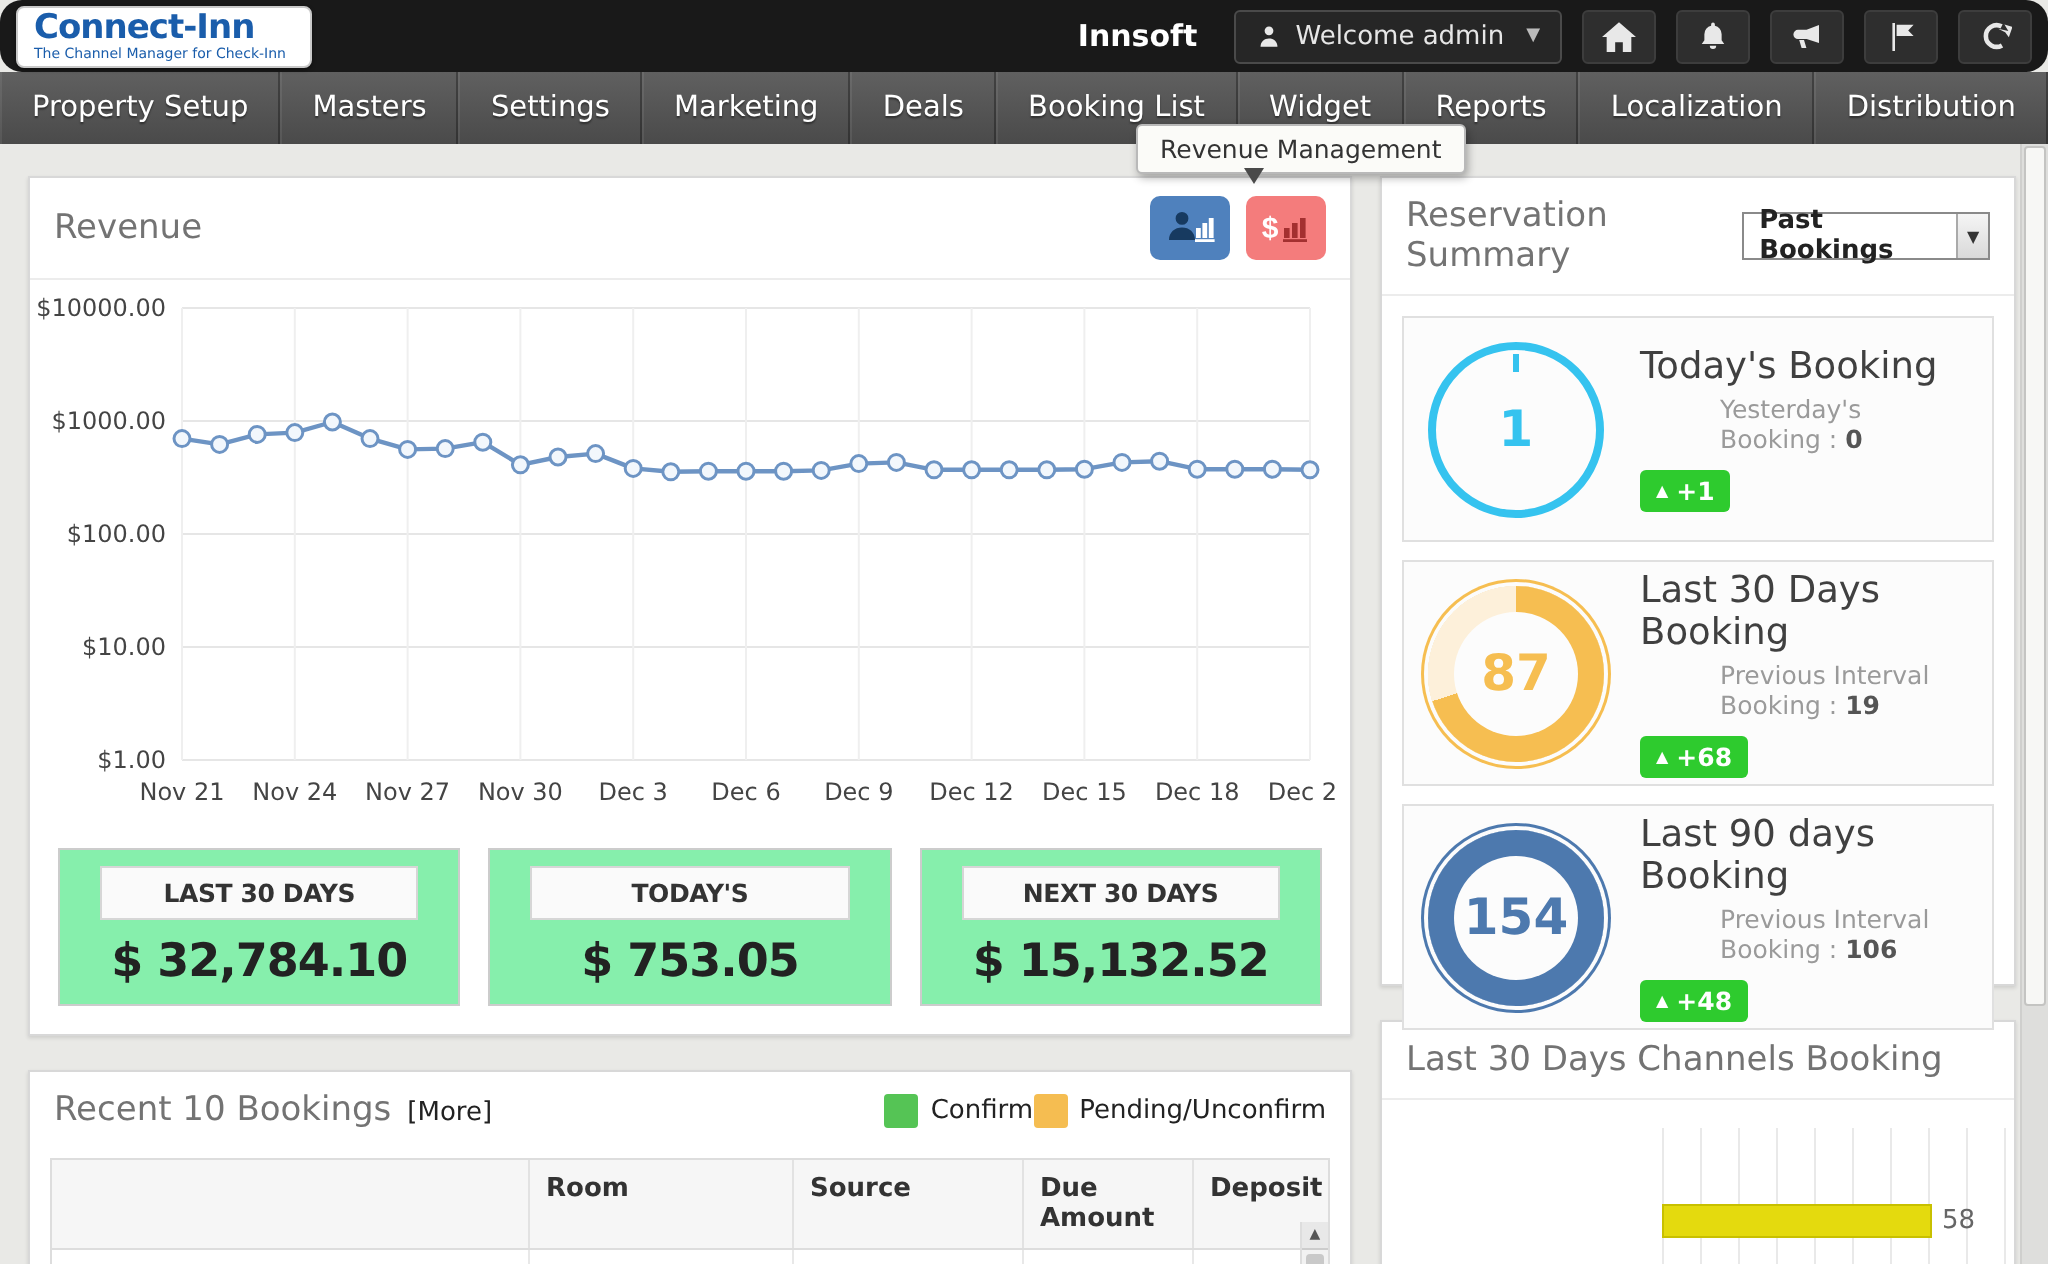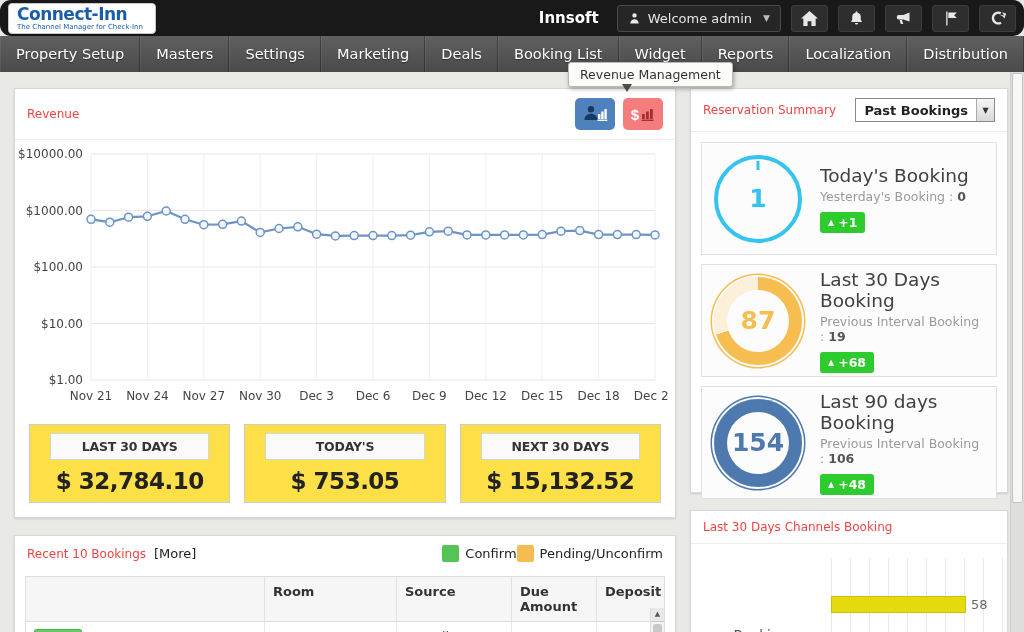--- a/index.html
+++ b/index.html
@@ -23,48 +23,48 @@
   .nav-item { flex:1 1 auto; display:flex; align-items:center; justify-content:center; color:#fff; font-size:14.5px; text-shadow:0 1px 1px rgba(0,0,0,.45); border-right:1px solid rgba(0,0,0,.3); border-left:1px solid rgba(255,255,255,.07); cursor:pointer; white-space:nowrap; padding:0 14px; }
   .tooltip { position:absolute; left:568px; top:62px; z-index:40; background:#fbfbf8; border:1px solid #b9b9b9; border-radius:3px; padding:4px 11px; font-size:12.5px; color:#333; box-shadow:1px 2px 4px rgba(0,0,0,.3); white-space:nowrap; }
   .cursor-tri { position:absolute; left:622px; top:84px; z-index:41; width:0; height:0; border-left:5px solid transparent; border-right:5px solid transparent; border-top:8px solid #4a4a4a; }
 
   
   .content { display:flex; gap:14px; padding:16px 16px 0 14px; align-items:flex-start; }
   .col-left { width:662px; flex:none; }
   .col-right { width:318px; flex:none; }
   .panel { background:#fff; border:1px solid #d8d8d8; box-shadow:0 1px 2px rgba(0,0,0,.12); }
   .panel-head { display:flex; align-items:center; justify-content:space-between; padding:9px 12px; border-bottom:1px solid #ececec; }
-  .panel-title { font-size:12px; color:#ef4444; }
+  .panel-title { font-size:17px; color:#737373; }
 
   
   .rev-btns { display:flex; gap:8px; }
   .chart-btn { width:40px; height:32px; border-radius:5px; border:none; display:flex; align-items:center; justify-content:center; gap:2px; cursor:pointer; }
   .chart-btn.blue { background:#4f81bd; }
   .chart-btn.red { background:#f47c7c; }
   .chart-btn .dollar { color:#fff; font-weight:bold; font-size:15px; line-height:1; }
   #revenue-chart text { font-size:12px; fill:#444; }
   .stats-row { display:flex; gap:14px; padding:6px 14px 14px; }
-  .stat-box { flex:1; border:1px solid #ccc; background:#fde047; padding:8px 20px 4px; }
+  .stat-box { flex:1; border:1px solid #ccc; background:#86efac; padding:8px 20px 4px; }
   .stat-label { border:1px solid #d6d6d6; background:#fafafa; text-align:center; font-size:12.5px; font-weight:bold; color:#333; padding:5px 0; letter-spacing:-0.2px; }
   .stat-value { text-align:center; font-size:23px; font-weight:bold; color:#222; padding:8px 0 4px; letter-spacing:-0.5px; }
 
   
   .select-box { display:flex; align-items:center; border:1px solid #8a8a8a; background:#fff; height:24px; cursor:pointer; }
   .select-box .sel-text { font-size:13px; font-weight:bold; color:#222; padding:0 8px; }
   .select-box .sel-arrow { width:18px; height:22px; background:linear-gradient(#f5f5f5,#d9d9d9); border-left:1px solid #aaa; display:flex; align-items:center; justify-content:center; font-size:8px; color:#333; }
   .cards { padding:10px; display:flex; flex-direction:column; gap:9px; }
   .card { border:1px solid #e0e0e0; background:#fcfcfc; display:flex; align-items:center; padding:10px 12px; height:113px; }
   .donut { width:88px; height:88px; border-radius:50%; position:relative; flex:none; display:flex; align-items:center; justify-content:center; }
   .donut .num { position:relative; z-index:2; font-size:25px; font-weight:bold; }
   .donut.ring-thin { border:4px solid; }
   .donut.ring-thin .tick { position:absolute; top:2px; left:50%; width:3px; height:9px; transform:translateX(-50%); }
   .donut.ring-thick::after { content:""; position:absolute; inset:13px; border-radius:50%; background:#fcfcfc; }
   .card-info { margin-left:18px; }
   .card-title { font-size:18.5px; color:#404040; }
-  .card-sub { font-size:12.5px; color:#9a9a9a; margin-top:3px; }
+  .card-sub { font-size:12.5px; color:#9a9a9a; margin-top:3px;margin-left:40px; }
   .card-sub b { color:#555; }
   .delta-badge { display:inline-flex; align-items:center; gap:4px; background:#2ecb2e; color:#fff; font-size:12.5px; font-weight:bold; border-radius:3px; padding:3px 8px; margin-top:8px; }
   .delta-badge .up { font-size:8px; }
 
   
   .rb-head-left { display:flex; align-items:baseline; gap:8px; }
   .more-link { font-size:13px; color:#222; cursor:pointer; }
   .legend { display:flex; align-items:center; }
   .legend-item { display:flex; align-items:center; gap:6px; font-size:13px; color:#222; }
   .legend-swatch { width:17px; height:17px; border-radius:2px; }

